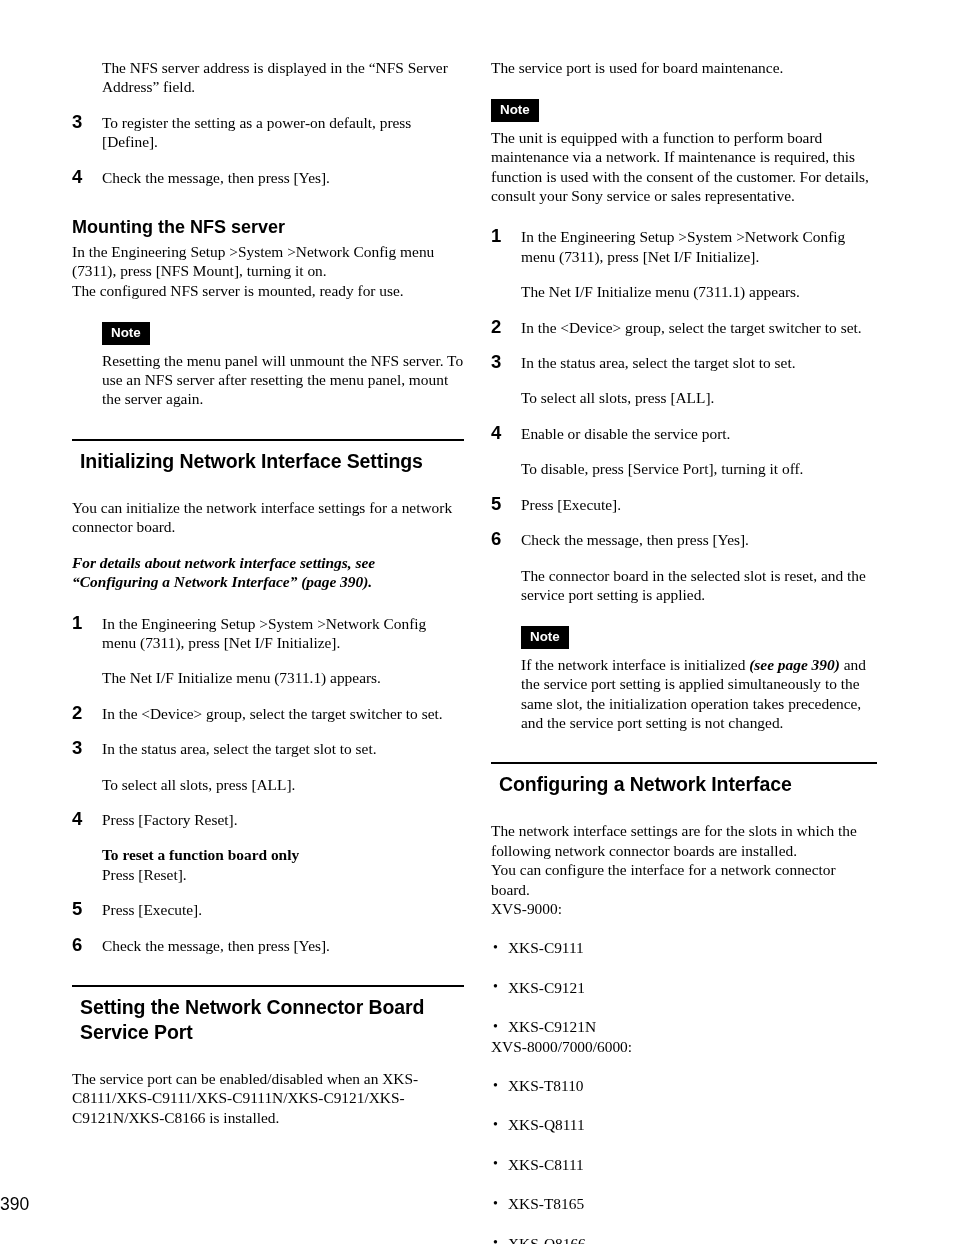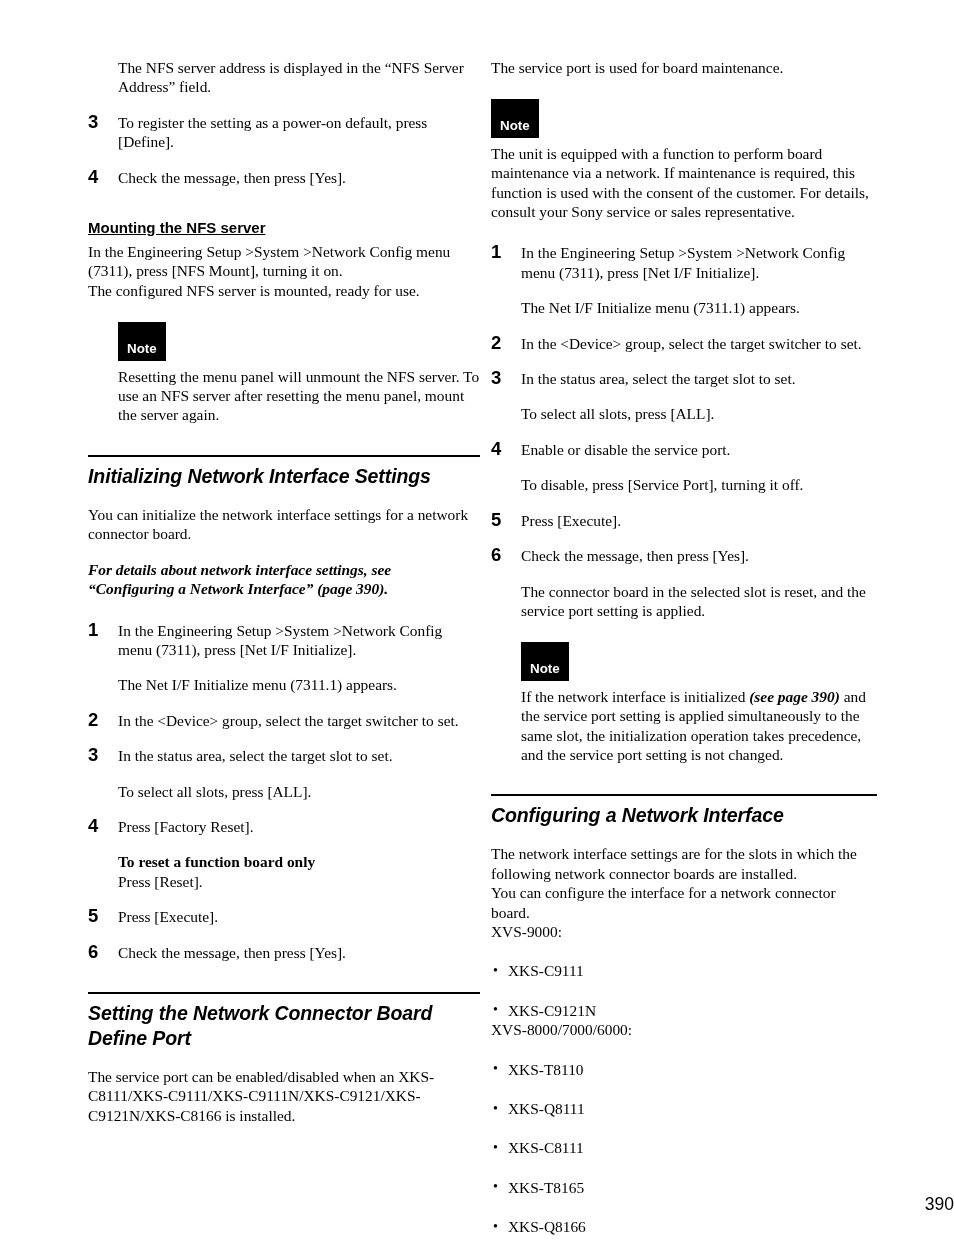--- a/index.html
+++ b/index.html
@@ -20,21 +20,21 @@
     position: absolute;
     inset: 0;
   }
 
   
   .col {
     position: absolute;
     top: 58px;
     width: 392px;
   }
-  .col-left  { left: 88px; }
+  .col-left  { left: 72px; }
   .col-right { left: 491px; width: 386px; }
 
   
   .para {
     font-size: 15.4px;
     line-height: 19.4px;
     margin: 0;
     text-align: left;
   }
   .para.indent {
@@ -49,43 +49,41 @@
     border: 0;
     border-top: 2px solid #000;
     margin: 0 0 7px 0;
     height: 0;
   }
   h1.section {
     font-family: "Liberation Sans", sans-serif;
     font-weight: bold;
     font-size: 19.5px;
     line-height: 25px;
-    margin: 0;
+    margin: 8px;
     letter-spacing: -0.1px;
-    font-style: italic;
   }
   h2.subsection {
     font-family: "Liberation Sans", sans-serif;
     font-weight: bold;
-    font-size: 15px;
+    font-size: 18px;
     line-height: 21px;
     margin: 0 0 4px 0;
-    text-decoration: underline;
   }
 
   
   .note-badge {
     display: inline-block;
     background: #000000;
     color: #ffffff;
     font-family: "Liberation Sans", sans-serif;
     font-weight: bold;
     font-size: 13.4px;
     line-height: 13.4px;
-    padding: 20px 9px 5px 9px;
+    padding: 4px 9px 5px 9px;
     margin: 0 0 6px 0;
   }
 
   
   .step {
     position: relative;
     padding-left: 30px;
     min-height: 19px;
   }
   .step-num {
@@ -127,21 +125,21 @@
     top: -0.5px;
     font-size: 14px;
   }
 
   
   .page-number {
     position: absolute;
     left: 0;
     right: 0;
     top: 1194px;
-    text-align: right;
+    text-align: left;
     font-family: "Liberation Sans", sans-serif;
     font-size: 17.5px;
     line-height: 20px;
   }
 </style>
 </head>
 <body>
 
 <div class="page">
 
@@ -241,21 +239,21 @@
     <div class="gap-m"></div>
 
     <div class="step">
       <span class="step-num">6</span>
       <span class="step-body">Check the message, then press [Yes].</span>
     </div>
 
     <div class="gap-xl"></div>
 
     <hr class="rule">
-    <h1 class="section">Setting the Network Connector Board Define Port</h1>
+    <h1 class="section">Setting the Network Connector Board Service Port</h1>
 
     <div class="gap-m"></div>
 
     <p class="para">The service port can be enabled/disabled when an XKS-C8111/XKS-C9111/XKS-C9111N/XKS-C9121/XKS-C9121N/XKS-C8166 is installed.</p>
 
   </div>
 
   <div class="col col-right">
 
     <p class="para">The service port is used for board maintenance.</p>
@@ -338,20 +336,21 @@
     <h1 class="section">Configuring a Network Interface</h1>
 
     <div class="gap-m"></div>
 
     <p class="para">The network interface settings are for the slots in which the following network connector boards are installed.</p>
     <p class="para">You can configure the interface for a network connector board.</p>
     <p class="para">XVS-9000:</p>
 
     <ul class="bullets">
       <li>XKS-C9111</li>
+      <li>XKS-C9121</li>
       <li>XKS-C9121N</li>
     </ul>
 
     <p class="para">XVS-8000/7000/6000:</p>
 
     <ul class="bullets">
       <li>XKS-T8110</li>
       <li>XKS-Q8111</li>
       <li>XKS-C8111</li>
       <li>XKS-T8165</li>

